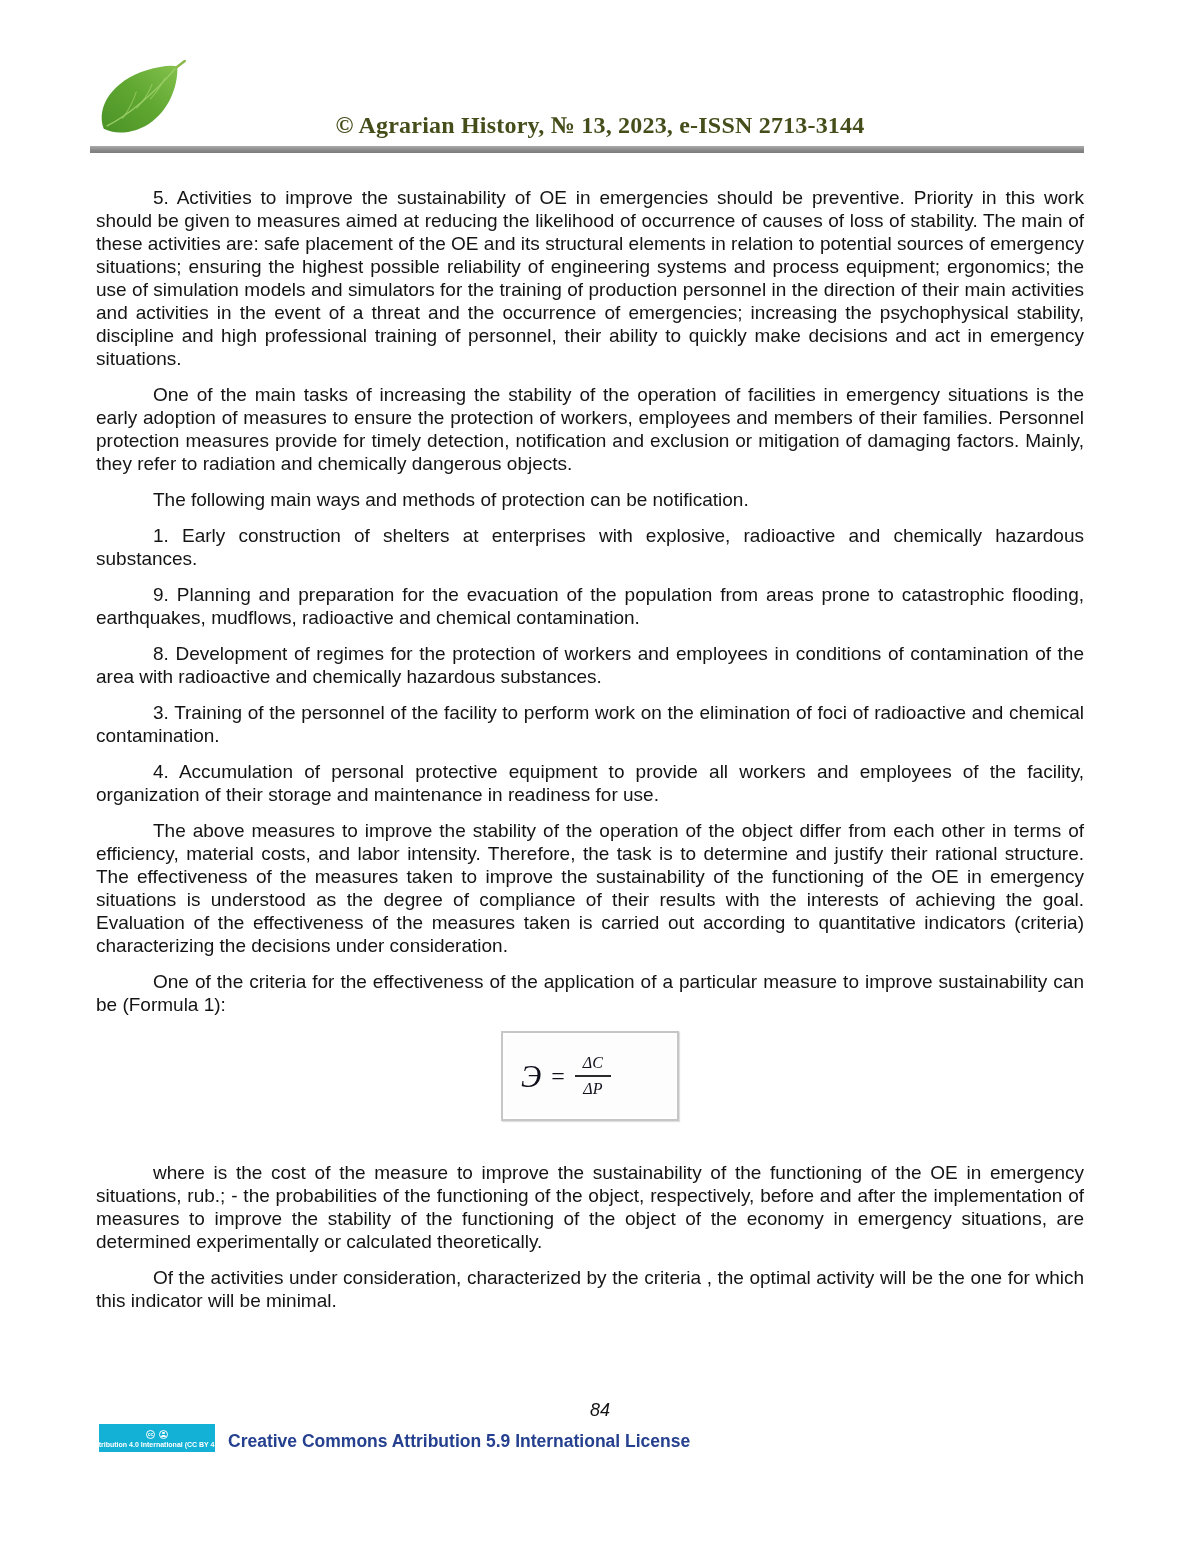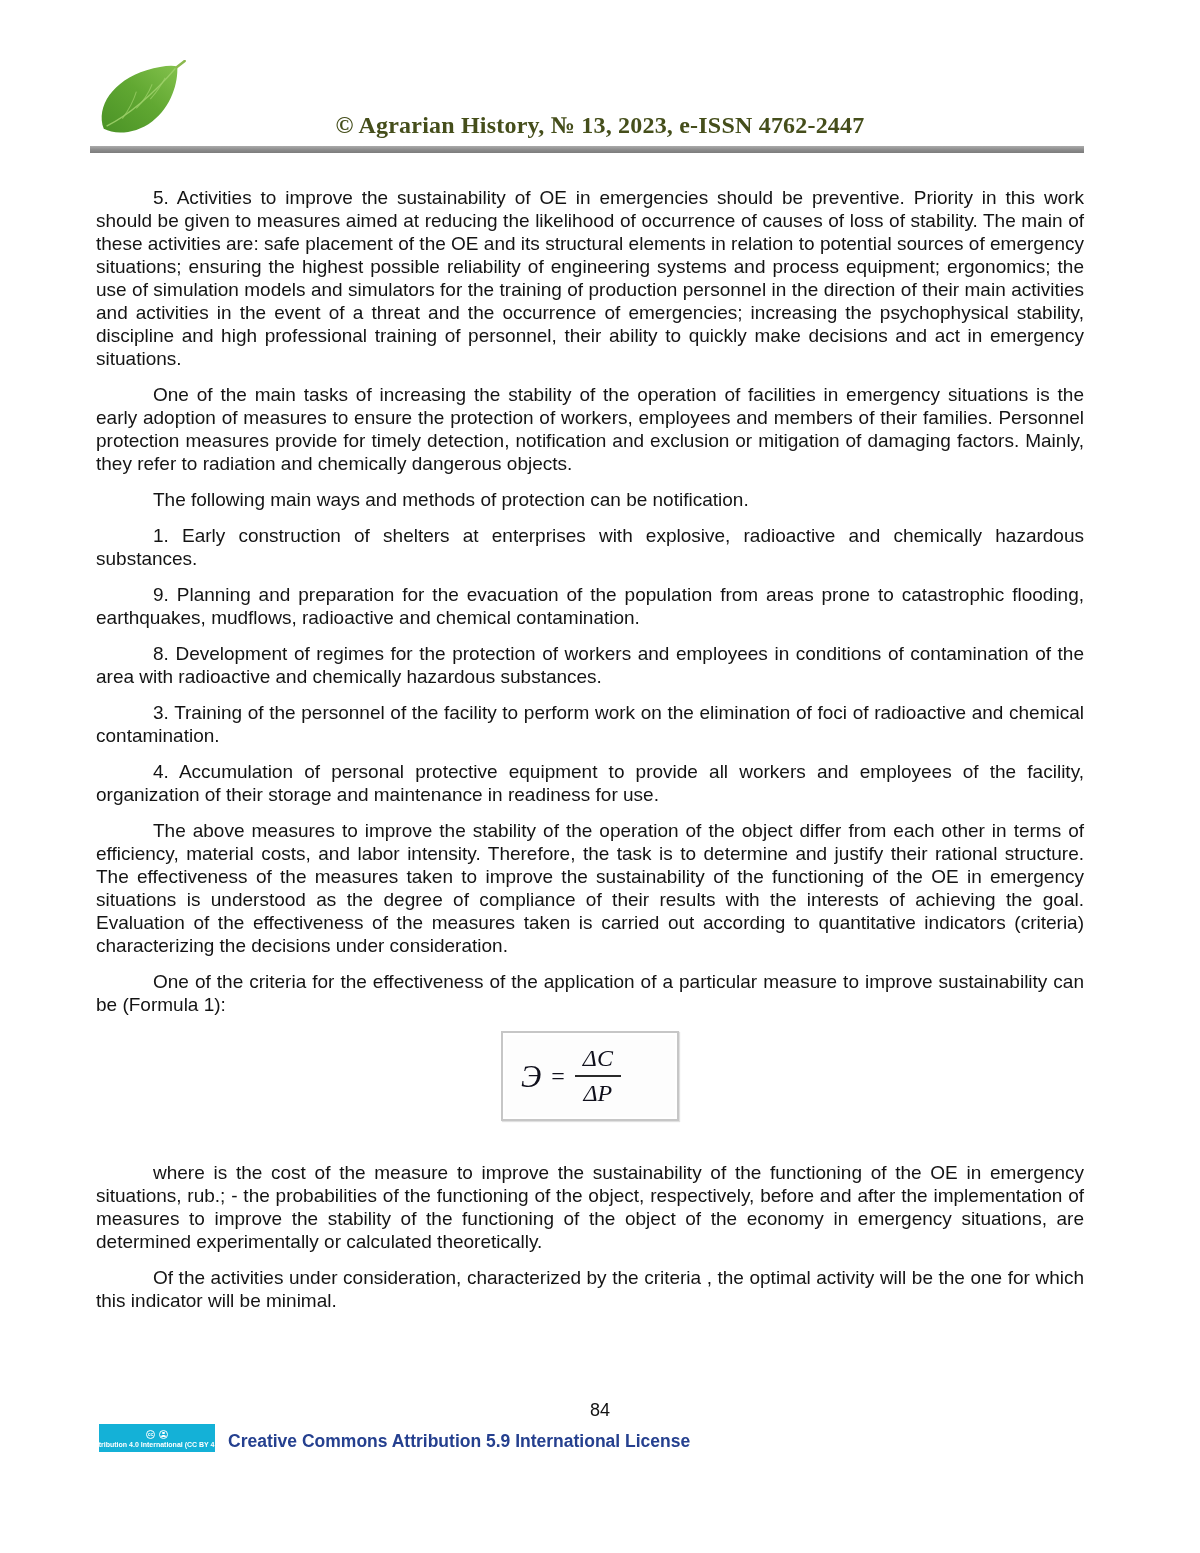--- a/index.html
+++ b/index.html
@@ -46,28 +46,28 @@
     display: flex; align-items: center;
     padding-left: 18px; box-sizing: border-box;
     text-align: left;
   }
   .formula-inner {
     display: flex; align-items: center; gap: 10px;
     font-family: "Liberation Serif", serif; color: #10101c;
   }
   .formula-symbol { font-size: 31px; font-style: italic; line-height: 1; }
   .formula-equals { font-size: 24px; line-height: 1; }
-  .fraction { display: inline-flex; flex-direction: column; align-items: center; font-size: 24px; font-style: italic; text-align: right; }
+  .fraction { display: inline-flex; flex-direction: column; align-items: center; font-size: 16px; font-style: italic; text-align: right; }
   .fraction .numerator { padding: 0 8px 3px 8px; border-bottom: 2px solid #2a2a2a; line-height: 1.05; }
   .fraction .denominator { padding: 4px 8px 0 8px; line-height: 1.05; }
 
   
   .page-number {
     position: absolute; top: 1400px; left: 0; width: 100%;
-    text-align: center; font-size: 18px; color: #121212;
+    text-align: center; font-size: 18px; color: #121212; font-style: italic;
   }
   .cc-badge {
     position: absolute; left: 99px; top: 1424px; width: 116px; height: 28px;
     background: #14b1d7;
     display: flex; flex-direction: column; align-items: center; justify-content: center;
     cursor: pointer;
   }
   .cc-icons { display: flex; gap: 4px; align-items: center; height: 11px; margin-top: 1px; }
   .cc-circle {
     width: 9px; height: 9px; border: 1px solid #ffffff; border-radius: 50%;
@@ -99,21 +99,21 @@
         <stop offset="0.55" stop-color="#61a832"></stop>
         <stop offset="1" stop-color="#83c14c"></stop>
       </linearGradient>
     </defs>
     <path d="M10 74 C 1 50, 20 22, 56 11 C 70 7, 82 5, 89 7 C 90 24, 83 50, 62 66 C 45 79, 23 81, 10 74 Z" fill="url(#leafGrad)"></path>
     <path d="M88 8 L 97 1" stroke="#8bb84e" stroke-width="2.6" fill="none" stroke-linecap="round"></path>
     <path d="M13 71 C 36 60, 64 36, 87 9" stroke="#9ed06a" stroke-width="1.6" fill="none" opacity="0.9"></path>
     <path d="M30 63 C 38 52, 42 44, 45 34 M45 52 C 53 44, 58 36, 62 26 M60 42 C 67 34, 72 27, 76 19" stroke="#9ed06a" stroke-width="1.1" fill="none" opacity="0.75"></path>
   </svg>
 
-  <div class="journal-title">© Agrarian History, № 13, 2023, e-ISSN 4762-2447</div>
+  <div class="journal-title">© Agrarian History, № 13, 2023, e-ISSN 2713-3144</div>
   <div class="header-rule"></div>
 
   <div class="content">
     <p>5. Activities to improve the sustainability of OE in emergencies should be preventive. Priority in this work should be given to measures aimed at reducing the likelihood of occurrence of causes of loss of stability. The main of these activities are: safe placement of the OE and its structural elements in relation to potential sources of emergency situations; ensuring the highest possible reliability of engineering systems and process equipment; ergonomics; the use of simulation models and simulators for the training of production personnel in the direction of their main activities and activities in the event of a threat and the occurrence of emergencies; increasing the psychophysical stability, discipline and high professional training of personnel, their ability to quickly make decisions and act in emergency situations.</p>
     <p>One of the main tasks of increasing the stability of the operation of facilities in emergency situations is the early adoption of measures to ensure the protection of workers, employees and members of their families. Personnel protection measures provide for timely detection, notification and exclusion or mitigation of damaging factors. Mainly, they refer to radiation and chemically dangerous objects.</p>
     <p>The following main ways and methods of protection can be notification.</p>
     <p>1. Early construction of shelters at enterprises with explosive, radioactive and chemically hazardous substances.</p>
     <p>9. Planning and preparation for the evacuation of the population from areas prone to catastrophic flooding, earthquakes, mudflows, radioactive and chemical contamination.</p>
     <p>8. Development of regimes for the protection of workers and employees in conditions of contamination of the area with radioactive and chemically hazardous substances.</p>
     <p>3. Training of the personnel of the facility to perform work on the elimination of foci of radioactive and chemical contamination.</p>

